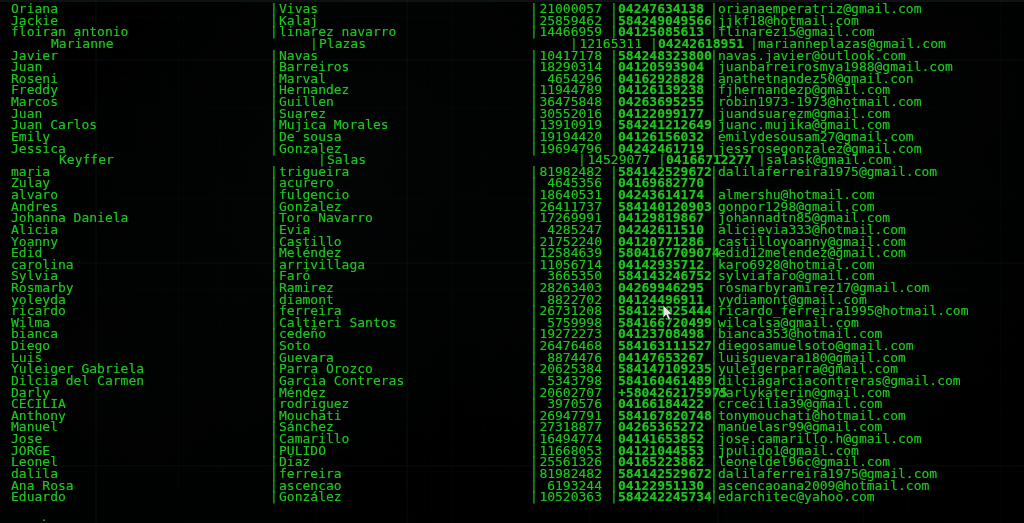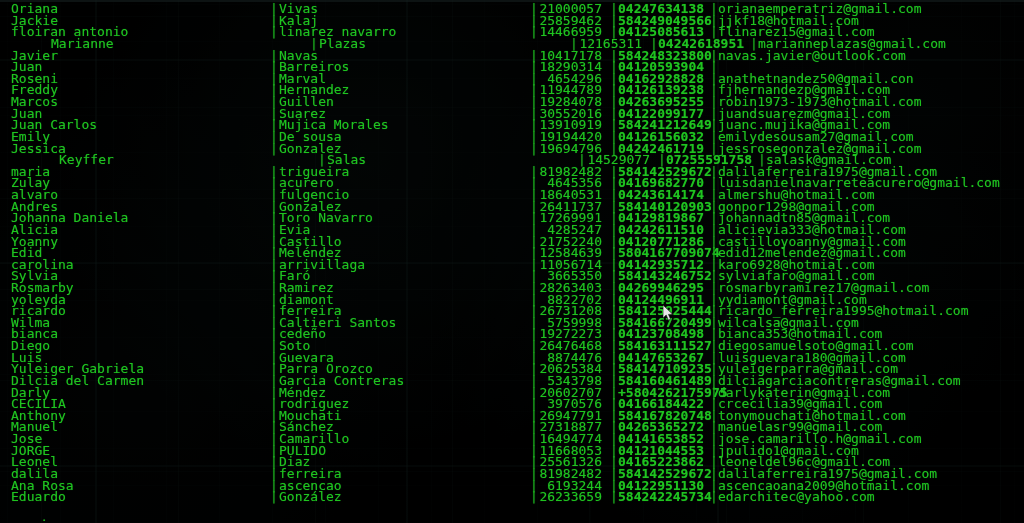--- a/index.html
+++ b/index.html
@@ -116,31 +116,31 @@
 <div id="screen">
   <div id="wallpaper"></div>
   <div id="term">
     <div id="top-edge"></div>
     <div class="lines" id="table-body">
         <div class="row" style="top: 3.1px;"><span class="c-first">Oriana</span><span class="sep1 sep">|</span><span class="c-last">Vivas</span><span class="sep2 sep">|</span><span class="c-id">21000057</span><span class="sep3 sep">|</span><span class="c-phone">04247634138</span><span class="sep4 sep">|</span><span class="c-email">orianaemperatriz@gmail.com</span></div>
         <div class="row" style="top: 14.72px;"><span class="c-first">Jackie</span><span class="sep1 sep">|</span><span class="c-last">Kalaj</span><span class="sep2 sep">|</span><span class="c-id">25859462</span><span class="sep3 sep">|</span><span class="c-phone">584249049566</span><span class="sep4 sep">|</span><span class="c-email">jjkf18@hotmail.com</span></div>
         <div class="row" style="top: 26.34px;"><span class="c-first">floiran antonio</span><span class="sep1 sep">|</span><span class="c-last">linarez navarro</span><span class="sep2 sep">|</span><span class="c-id">14466959</span><span class="sep3 sep">|</span><span class="c-phone">04125085613</span><span class="sep4 sep">|</span><span class="c-email">flinarez15@gmail.com</span></div>
         <div class="row" style="top: 37.96px; margin-left: 40px;"><span class="c-first">Marianne</span><span class="sep1 sep">|</span><span class="c-last">Plazas</span><span class="sep2 sep">|</span><span class="c-id">12165311</span><span class="sep3 sep">|</span><span class="c-phone">04242618951</span><span class="sep4 sep">|</span><span class="c-email">marianneplazas@gmail.com</span></div>
         <div class="row" style="top: 49.58px;"><span class="c-first">Javier</span><span class="sep1 sep">|</span><span class="c-last">Navas</span><span class="sep2 sep">|</span><span class="c-id">10417178</span><span class="sep3 sep">|</span><span class="c-phone">584248323800</span><span class="sep4 sep">|</span><span class="c-email">navas.javier@outlook.com</span></div>
-        <div class="row" style="top: 61.2px;"><span class="c-first">Juan</span><span class="sep1 sep">|</span><span class="c-last">Barreiros</span><span class="sep2 sep">|</span><span class="c-id">18290314</span><span class="sep3 sep">|</span><span class="c-phone">04120593904</span><span class="sep4 sep">|</span></div>
+        <div class="row" style="top: 61.2px;"><span class="c-first">Juan</span><span class="sep1 sep">|</span><span class="c-last">Barreiros</span><span class="sep2 sep">|</span><span class="c-id">18290314</span><span class="sep3 sep">|</span><span class="c-phone">04120593904</span><span class="sep4 sep">|</span><span class="c-email">juanbarreirosmya1988@gmail.com</span></div>
         <div class="row" style="top: 72.82px;"><span class="c-first">Roseni</span><span class="sep1 sep">|</span><span class="c-last">Marval</span><span class="sep2 sep">|</span><span class="c-id">4654296</span><span class="sep3 sep">|</span><span class="c-phone">04162928828</span><span class="sep4 sep">|</span><span class="c-email">anathetnandez50@gmail.con</span></div>
         <div class="row" style="top: 84.44px;"><span class="c-first">Freddy</span><span class="sep1 sep">|</span><span class="c-last">Hernandez</span><span class="sep2 sep">|</span><span class="c-id">11944789</span><span class="sep3 sep">|</span><span class="c-phone">04126139238</span><span class="sep4 sep">|</span><span class="c-email">fjhernandezp@gmail.com</span></div>
-        <div class="row" style="top: 96.06px;"><span class="c-first">Marcos</span><span class="sep1 sep">|</span><span class="c-last">Guillen</span><span class="sep2 sep">|</span><span class="c-id">19284078</span><span class="sep3 sep">|</span><span class="c-phone">04263695255</span><span class="sep4 sep">|</span><span class="c-email">robin1973-1973@hotmail.com</span></div>
+        <div class="row" style="top: 96.06px;"><span class="c-first">Marcos</span><span class="sep1 sep">|</span><span class="c-last">Guillen</span><span class="sep2 sep">|</span><span class="c-id">36475848</span><span class="sep3 sep">|</span><span class="c-phone">04263695255</span><span class="sep4 sep">|</span><span class="c-email">robin1973-1973@hotmail.com</span></div>
         <div class="row" style="top: 107.68px;"><span class="c-first">Juan</span><span class="sep1 sep">|</span><span class="c-last">Suarez</span><span class="sep2 sep">|</span><span class="c-id">30552016</span><span class="sep3 sep">|</span><span class="c-phone">04122099177</span><span class="sep4 sep">|</span><span class="c-email">juandsuarezm@gmail.com</span></div>
         <div class="row" style="top: 119.3px;"><span class="c-first">Juan Carlos</span><span class="sep1 sep">|</span><span class="c-last">Mujica Morales</span><span class="sep2 sep">|</span><span class="c-id">13910919</span><span class="sep3 sep">|</span><span class="c-phone">584241212649</span><span class="sep4 sep">|</span><span class="c-email">juanc.mujika@gmail.com</span></div>
         <div class="row" style="top: 130.92px;"><span class="c-first">Emily</span><span class="sep1 sep">|</span><span class="c-last">De sousa</span><span class="sep2 sep">|</span><span class="c-id">19194420</span><span class="sep3 sep">|</span><span class="c-phone">04126156032</span><span class="sep4 sep">|</span><span class="c-email">emilydesousam27@gmail.com</span></div>
         <div class="row" style="top: 142.54px;"><span class="c-first">Jessica</span><span class="sep1 sep">|</span><span class="c-last">Gonzalez</span><span class="sep2 sep">|</span><span class="c-id">19694796</span><span class="sep3 sep">|</span><span class="c-phone">04242461719</span><span class="sep4 sep">|</span><span class="c-email">jessrosegonzalez@gmail.com</span></div>
-        <div class="row" style="top: 154.16px; margin-left: 48px;"><span class="c-first">Keyffer</span><span class="sep1 sep">|</span><span class="c-last">Salas</span><span class="sep2 sep">|</span><span class="c-id">14529077</span><span class="sep3 sep">|</span><span class="c-phone">07255591758</span><span class="sep4 sep">|</span><span class="c-email">salask@gmail.com</span></div>
+        <div class="row" style="top: 154.16px; margin-left: 48px;"><span class="c-first">Keyffer</span><span class="sep1 sep">|</span><span class="c-last">Salas</span><span class="sep2 sep">|</span><span class="c-id">14529077</span><span class="sep3 sep">|</span><span class="c-phone">04166712277</span><span class="sep4 sep">|</span><span class="c-email">salask@gmail.com</span></div>
         <div class="row" style="top: 165.78px;"><span class="c-first">maria</span><span class="sep1 sep">|</span><span class="c-last">trigueira</span><span class="sep2 sep">|</span><span class="c-id">81982482</span><span class="sep3 sep">|</span><span class="c-phone">584142529672</span><span class="sep4 sep">|</span><span class="c-email">dalilaferreira1975@gmail.com</span></div>
-        <div class="row" style="top: 177.4px;"><span class="c-first">Zulay</span><span class="sep1 sep">|</span><span class="c-last">acurero</span><span class="sep2 sep">|</span><span class="c-id">4645356</span><span class="sep3 sep">|</span><span class="c-phone">04169682770</span><span class="sep4 sep">|</span><span class="c-email">luisdanielnavarreteacurero@gmail.com</span></div>
+        <div class="row" style="top: 177.4px;"><span class="c-first">Zulay</span><span class="sep1 sep">|</span><span class="c-last">acurero</span><span class="sep2 sep">|</span><span class="c-id">4645356</span><span class="sep3 sep">|</span><span class="c-phone">04169682770</span><span class="sep4 sep">|</span></div>
         <div class="row" style="top: 189.02px;"><span class="c-first">alvaro</span><span class="sep1 sep">|</span><span class="c-last">fulgencio</span><span class="sep2 sep">|</span><span class="c-id">18640531</span><span class="sep3 sep">|</span><span class="c-phone">04243614174</span><span class="sep4 sep">|</span><span class="c-email">almershu@hotmail.com</span></div>
         <div class="row" style="top: 200.64px;"><span class="c-first">Andres</span><span class="sep1 sep">|</span><span class="c-last">Gonzalez</span><span class="sep2 sep">|</span><span class="c-id">26411737</span><span class="sep3 sep">|</span><span class="c-phone">584140120903</span><span class="sep4 sep">|</span><span class="c-email">gonpor1298@gmail.com</span></div>
         <div class="row" style="top: 212.26px;"><span class="c-first">Johanna Daniela</span><span class="sep1 sep">|</span><span class="c-last">Toro Navarro</span><span class="sep2 sep">|</span><span class="c-id">17269991</span><span class="sep3 sep">|</span><span class="c-phone">04129819867</span><span class="sep4 sep">|</span><span class="c-email">johannadtn85@gmail.com</span></div>
         <div class="row" style="top: 223.88px;"><span class="c-first">Alicia</span><span class="sep1 sep">|</span><span class="c-last">Evia</span><span class="sep2 sep">|</span><span class="c-id">4285247</span><span class="sep3 sep">|</span><span class="c-phone">04242611510</span><span class="sep4 sep">|</span><span class="c-email">alicievia333@hotmail.com</span></div>
         <div class="row" style="top: 235.5px;"><span class="c-first">Yoanny</span><span class="sep1 sep">|</span><span class="c-last">Castillo</span><span class="sep2 sep">|</span><span class="c-id">21752240</span><span class="sep3 sep">|</span><span class="c-phone">04120771286</span><span class="sep4 sep">|</span><span class="c-email">castilloyoanny@gmail.com</span></div>
         <div class="row" style="top: 247.12px;"><span class="c-first">Edid</span><span class="sep1 sep">|</span><span class="c-last">Meléndez</span><span class="sep2 sep">|</span><span class="c-id">12584639</span><span class="sep3 sep">|</span><span class="c-phone">5804167709074</span><span class="sep4 sep">|</span><span class="c-email">edid12melendez@gmail.com</span></div>
         <div class="row" style="top: 258.74px;"><span class="c-first">carolina</span><span class="sep1 sep">|</span><span class="c-last">arrivillaga</span><span class="sep2 sep">|</span><span class="c-id">11056714</span><span class="sep3 sep">|</span><span class="c-phone">04142935712</span><span class="sep4 sep">|</span><span class="c-email">karo6928@hotmial.com</span></div>
         <div class="row" style="top: 270.36px;"><span class="c-first">Sylvia</span><span class="sep1 sep">|</span><span class="c-last">Faró</span><span class="sep2 sep">|</span><span class="c-id">3665350</span><span class="sep3 sep">|</span><span class="c-phone">584143246752</span><span class="sep4 sep">|</span><span class="c-email">sylviafaro@gmail.com</span></div>
         <div class="row" style="top: 281.98px;"><span class="c-first">Rosmarby</span><span class="sep1 sep">|</span><span class="c-last">Ramirez</span><span class="sep2 sep">|</span><span class="c-id">28263403</span><span class="sep3 sep">|</span><span class="c-phone">04269946295</span><span class="sep4 sep">|</span><span class="c-email">rosmarbyramirez17@gmail.com</span></div>
         <div class="row" style="top: 293.6px;"><span class="c-first">yoleyda</span><span class="sep1 sep">|</span><span class="c-last">diamont</span><span class="sep2 sep">|</span><span class="c-id">8822702</span><span class="sep3 sep">|</span><span class="c-phone">04124496911</span><span class="sep4 sep">|</span><span class="c-email">yydiamont@gmail.com</span></div>
@@ -153,21 +153,21 @@
         <div class="row" style="top: 374.94px;"><span class="c-first">Dilcia del Carmen</span><span class="sep1 sep">|</span><span class="c-last">Garcia Contreras</span><span class="sep2 sep">|</span><span class="c-id">5343798</span><span class="sep3 sep">|</span><span class="c-phone">584160461489</span><span class="sep4 sep">|</span><span class="c-email">dilciagarciacontreras@gmail.com</span></div>
         <div class="row" style="top: 386.56px;"><span class="c-first">Darly</span><span class="sep1 sep">|</span><span class="c-last">Méndez</span><span class="sep2 sep">|</span><span class="c-id">20602707</span><span class="sep3 sep">|</span><span class="c-phone">+5804262175975</span><span class="sep4 sep">|</span><span class="c-email">darlykaterin@gmail.com</span></div>
         <div class="row" style="top: 398.18px;"><span class="c-first">CECILIA</span><span class="sep1 sep">|</span><span class="c-last">rodriguez</span><span class="sep2 sep">|</span><span class="c-id">3970576</span><span class="sep3 sep">|</span><span class="c-phone">04166184422</span><span class="sep4 sep">|</span><span class="c-email">crcecilia39@gmail.com</span></div>
         <div class="row" style="top: 409.8px;"><span class="c-first">Anthony</span><span class="sep1 sep">|</span><span class="c-last">Mouchati</span><span class="sep2 sep">|</span><span class="c-id">26947791</span><span class="sep3 sep">|</span><span class="c-phone">584167820748</span><span class="sep4 sep">|</span><span class="c-email">tonymouchati@hotmail.com</span></div>
         <div class="row" style="top: 421.42px;"><span class="c-first">Manuel</span><span class="sep1 sep">|</span><span class="c-last">Sánchez</span><span class="sep2 sep">|</span><span class="c-id">27318877</span><span class="sep3 sep">|</span><span class="c-phone">04265365272</span><span class="sep4 sep">|</span><span class="c-email">manuelasr99@gmail.com</span></div>
         <div class="row" style="top: 433.04px;"><span class="c-first">Jose</span><span class="sep1 sep">|</span><span class="c-last">Camarillo</span><span class="sep2 sep">|</span><span class="c-id">16494774</span><span class="sep3 sep">|</span><span class="c-phone">04141653852</span><span class="sep4 sep">|</span><span class="c-email">jose.camarillo.h@gmail.com</span></div>
         <div class="row" style="top: 444.66px;"><span class="c-first">JORGE</span><span class="sep1 sep">|</span><span class="c-last">PULIDO</span><span class="sep2 sep">|</span><span class="c-id">11668053</span><span class="sep3 sep">|</span><span class="c-phone">04121044553</span><span class="sep4 sep">|</span><span class="c-email">jpulido1@gmail.com</span></div>
         <div class="row" style="top: 456.28px;"><span class="c-first">Leonel</span><span class="sep1 sep">|</span><span class="c-last">Diaz</span><span class="sep2 sep">|</span><span class="c-id">25561326</span><span class="sep3 sep">|</span><span class="c-phone">04165223862</span><span class="sep4 sep">|</span><span class="c-email">leoneldel96c@gmail.com</span></div>
         <div class="row" style="top: 467.9px;"><span class="c-first">dalila</span><span class="sep1 sep">|</span><span class="c-last">ferreira</span><span class="sep2 sep">|</span><span class="c-id">81982482</span><span class="sep3 sep">|</span><span class="c-phone">584142529672</span><span class="sep4 sep">|</span><span class="c-email">dalilaferreira1975@gmail.com</span></div>
         <div class="row" style="top: 479.52px;"><span class="c-first">Ana Rosa</span><span class="sep1 sep">|</span><span class="c-last">ascencao</span><span class="sep2 sep">|</span><span class="c-id">6193244</span><span class="sep3 sep">|</span><span class="c-phone">04122951130</span><span class="sep4 sep">|</span><span class="c-email">ascencaoana2009@hotmail.com</span></div>
-        <div class="row" style="top: 491.14px;"><span class="c-first">Eduardo</span><span class="sep1 sep">|</span><span class="c-last">González</span><span class="sep2 sep">|</span><span class="c-id">26233659</span><span class="sep3 sep">|</span><span class="c-phone">584242245734</span><span class="sep4 sep">|</span><span class="c-email">edarchitec@yahoo.com</span></div>
+        <div class="row" style="top: 491.14px;"><span class="c-first">Eduardo</span><span class="sep1 sep">|</span><span class="c-last">González</span><span class="sep2 sep">|</span><span class="c-id">10520363</span><span class="sep3 sep">|</span><span class="c-phone">584242245734</span><span class="sep4 sep">|</span><span class="c-email">edarchitec@yahoo.com</span></div>
       </div>
 
     <div id="prompt-line">
       <span>:</span>
     </div>
 
     <svg id="cursor-arrow" viewBox="0 0 12 18" style="left: 663px; top: 305px;">
       <polygon points="0,0 0,13 3.2,10.1 5.4,15.2 7.6,14.2 5.5,9.4 9.6,9.2" fill="#e8e8e8" stroke="#202020" stroke-width="0.7"></polygon>
     </svg>
   </div>

